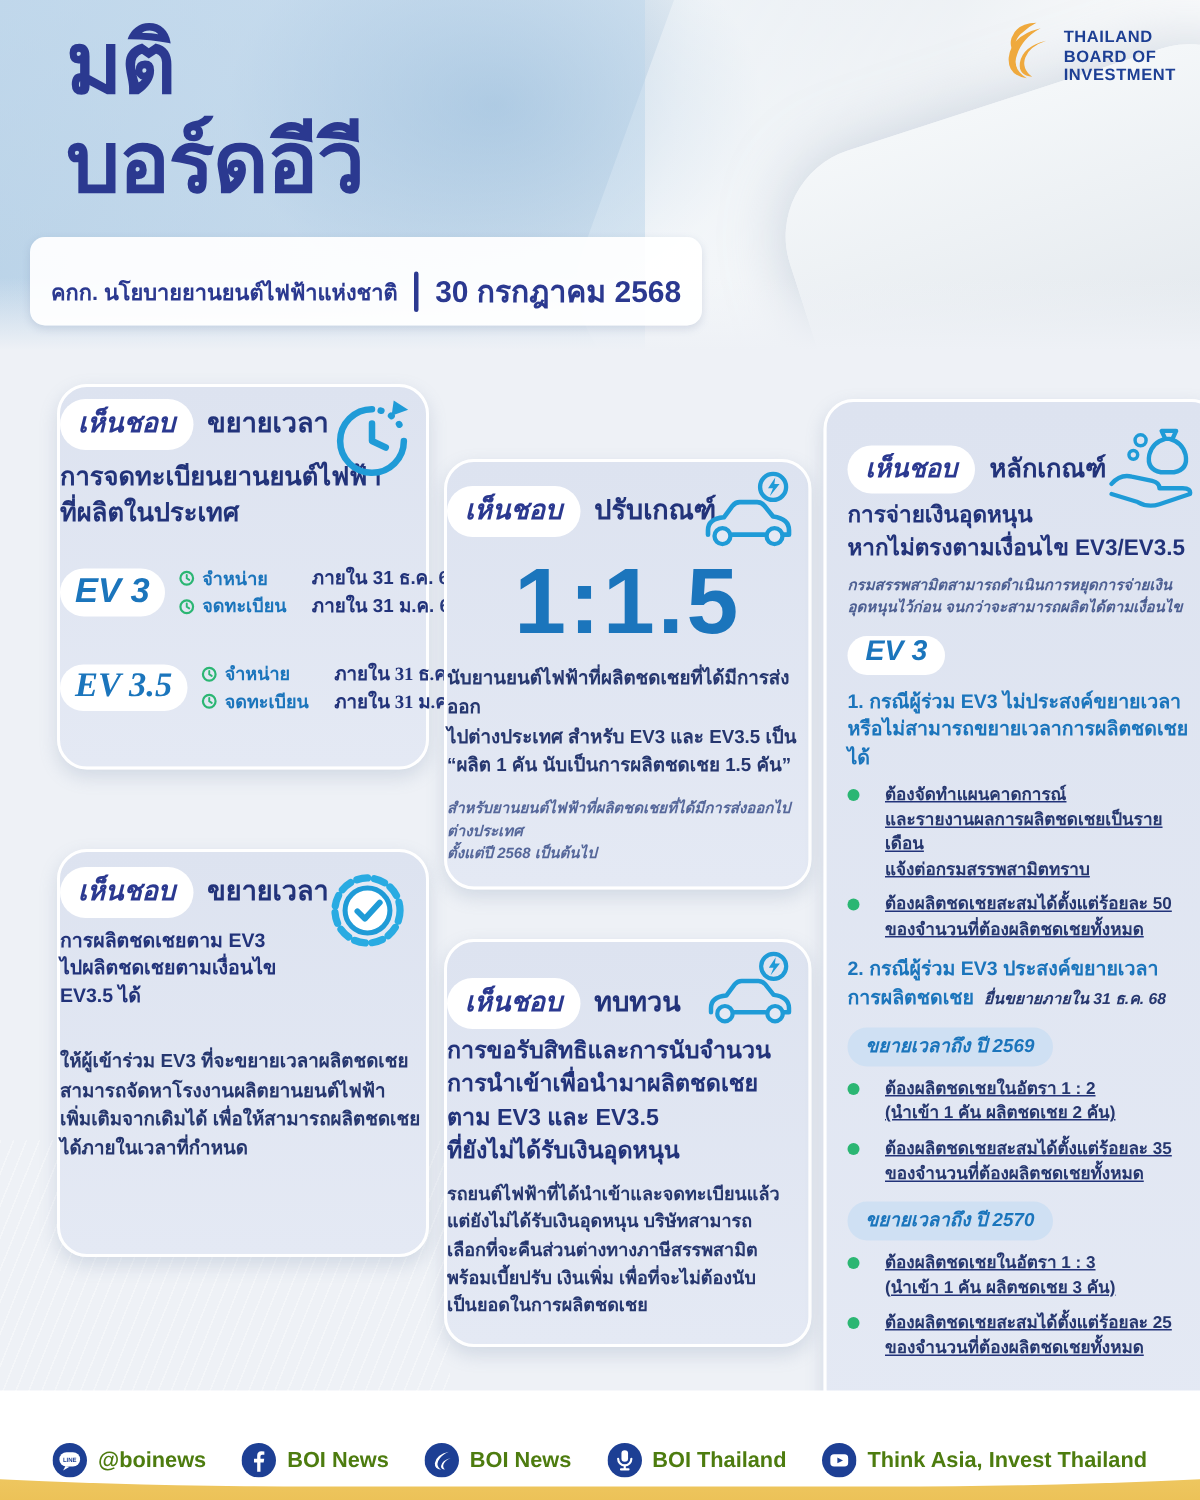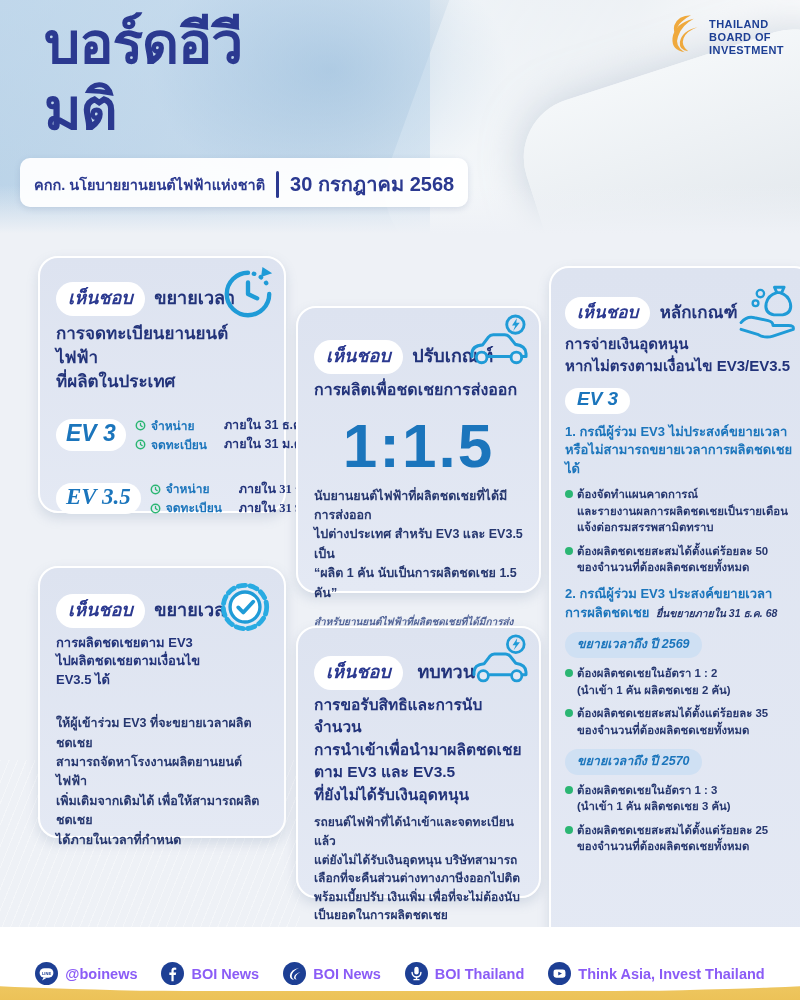--- a/index.html
+++ b/index.html
@@ -16,38 +16,38 @@
            background:linear-gradient(115deg,rgba(255,255,255,.2),rgba(255,255,255,.9) 60%);}
   .h-blob3{position:absolute;left:540px;top:60px;width:340px;height:260px;border-radius:60px;
            transform:rotate(-18deg);background:linear-gradient(180deg,#f4f7f9,#dde3e9);box-shadow:0 0 40px rgba(160,175,195,.5);}
   .h-tint{position:absolute;left:0;top:0;width:430px;height:242px;
           background:linear-gradient(180deg,rgba(190,215,236,.55),rgba(166,199,226,.35));}
   .h-fade{position:absolute;left:0;top:185px;width:800px;height:57px;
           background:linear-gradient(to bottom,rgba(238,241,246,0),#eef1f6 85%);}
   .h-title{position:absolute;left:44px;top:10px;font-size:57px;line-height:1.16;font-weight:800;
            color:#2b3990;letter-spacing:-1px;}
   .h-sub{position:absolute;left:20px;top:158px;display:flex;align-items:center;gap:11px;
-         background:rgba(255,255,255,.93);border-radius:10px;padding:10px 14px 7px;box-shadow:0 2px 6px rgba(100,120,160,.2);}
+         background:rgba(255,255,255,.93);border-radius:10px;padding:20px 14px 7px;box-shadow:0 2px 6px rgba(100,120,160,.2);}
   .h-committee{font-size:14.5px;font-weight:600;color:#2b3990;}
   .h-divider{width:3px;height:27px;background:#2b3990;border-radius:2px;}
   .h-date{font-size:20px;font-weight:800;color:#2b3990;}
   .logo{position:absolute;right:16px;top:14px;display:flex;align-items:center;gap:6px;}
   .logo-text{font-size:11px;font-weight:700;color:#1d3f94;line-height:1.18;letter-spacing:.4px;}
 
   
   .deco{position:absolute;opacity:.45;pointer-events:none;}
   .deco.lines-left{left:0;bottom:20px;width:300px;height:220px;
      background:repeating-linear-gradient(112deg,rgba(255,255,255,.8) 0 1px,rgba(0,0,0,0) 1px 8px);}
   .deco.lines-right{right:0;top:560px;width:240px;height:320px;
      background:repeating-linear-gradient(68deg,rgba(255,255,255,.8) 0 1px,rgba(0,0,0,0) 1px 9px);}
 
   
   .card{position:absolute;box-sizing:border-box;border:2px solid #fff;border-radius:20px;
         background:linear-gradient(180deg,#dde3f0,#e4e9f4);
-        box-shadow:0 5px 12px rgba(110,130,165,.22);padding:16px;}
+        box-shadow:0 5px 12px rgba(110,130,165,.22);}
   .badge{display:inline-block;background:#fff;color:#2b3990;font-style:italic;font-weight:800;
          border-radius:20px;padding:1px 12px 4px;}
   .lead{font-weight:800;color:#22337a;margin-left:5px;}
   .card-title{font-weight:800;color:#22337a;white-space:pre-line;line-height:1.42;margin-top:6px;}
   .body{font-size:12.5px;font-weight:600;color:#26376f;line-height:1.55;white-space:pre-line;}
   .footnote{font-size:10px;font-style:italic;font-weight:600;color:#55679a;line-height:1.5;white-space:pre-line;}
   .card-icon{position:absolute;pointer-events:none;}
 
   
   .card.registration{left:38px;top:256px;width:248px;height:257px;}
@@ -81,51 +81,51 @@
 
   
   .card.subsidy{left:549px;top:266px;width:265px;height:692px;padding:15px 14px;}
   .card.subsidy .badge,.card.subsidy .lead{font-size:17px;}
   .card.subsidy .card-title{font-size:15px;margin-top:4px;line-height:1.45;}
   .note{font-size:10px;font-style:italic;font-weight:600;color:#4d5f92;line-height:1.5;margin-top:6px;}
   .ev-badge{display:inline-block;background:#fff;color:#1b75bc;font-style:italic;font-weight:800;
             font-size:19px;border-radius:18px;padding:0 12px 4px;margin-top:11px;}
   .case-h{color:#1b75bc;font-weight:800;font-size:13px;line-height:1.45;margin-top:9px;}
   .case-note{color:#26376f;font-style:italic;font-weight:600;font-size:10.5px;margin-left:3px;}
-  .bullet{display:flex;gap:4px;margin-top:7px;}
+  .bullet{display:flex;gap:17px;margin-top:7px;text-decoration:underline;}
   .bullet .dot{flex:none;width:8px;height:8px;border-radius:50%;background:#2bb673;margin-top:4px;}
   .bullet .bt{font-size:11.4px;font-weight:600;color:#26376f;line-height:1.45;white-space:pre-line;}
   .period-pill{display:inline-block;background:#cfe0f3;color:#1b75bc;font-style:italic;font-weight:800;
                font-size:12.5px;border-radius:16px;padding:2px 12px 4px;margin-top:10px;}
 
   
   .footer-gold{position:absolute;left:0;bottom:0;width:800px;height:52px;
                background:linear-gradient(#f4d272,#ecc258);}
   .footer-curve{position:absolute;left:-260px;bottom:9px;width:1320px;height:64px;background:#fff;
                 border-radius:26px 26px 50% 50%/26px 26px 100% 100%;}
   .social{position:absolute;left:0;bottom:15px;width:800px;display:flex;justify-content:center;
           align-items:center;gap:24px;}
   .social-item{display:flex;align-items:center;gap:7px;cursor:pointer;}
-  .social-label{color:#8b5cf6;font-weight:700;font-size:14.5px;white-space:nowrap;}
+  .social-label{color:#4d7c0f;font-weight:700;font-size:14.5px;white-space:nowrap;}
 </style>
 </head>
 <body>
 
 <div class="page">
 
   <div class="header">
     <div class="h-blob1"></div>
     <div class="h-blob2"></div>
     <div class="h-blob3"></div>
     <div class="h-tint"></div>
     <div class="h-fade"></div>
 
     <div class="h-title">
+      <div>มติ</div>
       <div>บอร์ดอีวี</div>
-      <div>มติ</div>
     </div>
 
     <div class="h-sub">
       <span class="h-committee">คกก. นโยบายยานยนต์ไฟฟ้าแห่งชาติ</span>
       <span class="h-divider"></span>
       <span class="h-date">30 กรกฎาคม 2568</span>
     </div>
 
     <div class="logo">
       <span>
@@ -236,71 +236,71 @@
         <path d="M5 44 v-3 q0 -8 11 -9 l6 -8 q2 -2.5 5 -2.5 h12 q3 0 5 2.5 l6 7.5 q11 1.5 11 9.5 v3 h-5" fill="none" stroke="#1f9bd7" stroke-width="3.2" stroke-linecap="round" stroke-linejoin="round"></path>
         <path d="M22 44 h22" stroke="#1f9bd7" stroke-width="3.2" stroke-linecap="round"></path>
         <circle cx="15" cy="45" r="5.5" fill="#e4e9f4" stroke="#1f9bd7" stroke-width="3"></circle>
         <circle cx="51" cy="45" r="5.5" fill="#e4e9f4" stroke="#1f9bd7" stroke-width="3"></circle>
       </svg>
     </span>
     <div style="margin-top:16px;">
       <span class="badge">เห็นชอบ</span>
       <span class="lead">ปรับเกณฑ์</span>
     </div>
-    <div class="card-title">การผลิตเพื่อชดเชยการส่งออก</div>
     <div class="ratio">1:1.5</div>
     <div class="body">นับยานยนต์ไฟฟ้าที่ผลิตชดเชยที่ได้มีการส่งออก
 ไปต่างประเทศ สำหรับ EV3 และ EV3.5 เป็น
 “ผลิต 1 คัน นับเป็นการผลิตชดเชย 1.5 คัน”</div>
     <div class="footnote">สำหรับยานยนต์ไฟฟ้าที่ผลิตชดเชยที่ได้มีการส่งออกไปต่างประเทศ
 ตั้งแต่ปี 2568 เป็นต้นไป</div>
   </section>
 
   <section class="card review">
     <span class="card-icon" style="top:6px;right:8px;">
       <svg viewBox="0 0 66 56" width="62" height="52">
         <circle cx="50" cy="11" r="9" fill="none" stroke="#1f9bd7" stroke-width="3"></circle>
         <path d="M51.5 4.5 l-5 7.5 h3.4 l-2.2 5.5 6.8 -8.5 h-3.6 z" fill="#1f9bd7"></path>
         <path d="M5 44 v-3 q0 -8 11 -9 l6 -8 q2 -2.5 5 -2.5 h12 q3 0 5 2.5 l6 7.5 q11 1.5 11 9.5 v3 h-5" fill="none" stroke="#1f9bd7" stroke-width="3.2" stroke-linecap="round" stroke-linejoin="round"></path>
         <path d="M22 44 h22" stroke="#1f9bd7" stroke-width="3.2" stroke-linecap="round"></path>
         <circle cx="15" cy="45" r="5.5" fill="#e4e9f4" stroke="#1f9bd7" stroke-width="3"></circle>
         <circle cx="51" cy="45" r="5.5" fill="#e4e9f4" stroke="#1f9bd7" stroke-width="3"></circle>
       </svg>
     </span>
-    <div style="margin-top:12px;font-family:Liberation Mono, monospace;">
+    <div style="margin-top:24px;">
       <span class="badge">เห็นชอบ</span>
       <span class="lead">ทบทวน</span>
     </div>
     <div class="card-title">การขอรับสิทธิและการนับจำนวน
 การนำเข้าเพื่อนำมาผลิตชดเชย
 ตาม EV3 และ EV3.5
 ที่ยังไม่ได้รับเงินอุดหนุน</div>
     <div class="body">รถยนต์ไฟฟ้าที่ได้นำเข้าและจดทะเบียนแล้ว
 แต่ยังไม่ได้รับเงินอุดหนุน บริษัทสามารถ
-เลือกที่จะคืนส่วนต่างทางภาษีงออกไปติต
+เลือกที่จะคืนส่วนต่างทางภาษีสรรพสามิต
 พร้อมเบี้ยปรับ เงินเพิ่ม เพื่อที่จะไม่ต้องนับ
 เป็นยอดในการผลิตชดเชย</div>
   </section>
 
   <section class="card subsidy">
     <span class="card-icon" style="top:12px;right:6px;">
       <svg viewBox="0 0 70 62" width="68" height="60">
         <path d="M40 13 q-9 2.5 -11 11 q-2 10 8 12 h9 q10 -2 8 -12 q-2 -8.5 -11 -11 z" fill="none" stroke="#1f9bd7" stroke-width="3" stroke-linejoin="round"></path>
         <path d="M40 13 l-2.5 -5.5 h10 l-2.5 5.5" fill="none" stroke="#1f9bd7" stroke-width="3" stroke-linejoin="round"></path>
         <circle cx="23" cy="14" r="3.8" fill="none" stroke="#1f9bd7" stroke-width="2.4"></circle>
         <circle cx="18" cy="24" r="3" fill="none" stroke="#1f9bd7" stroke-width="2.4"></circle>
         <path d="M3 44 q6 -7 14 -5 l14 3 q5 1.2 5 5 h16 q6 0 5 4 l-21 7 q-8 2.5 -15 -1.5 l-18 -5.5" fill="none" stroke="#1f9bd7" stroke-width="3" stroke-linecap="round" stroke-linejoin="round"></path>
       </svg>
     </span>
     <div style="margin-top:14px;">
       <span class="badge">เห็นชอบ</span>
       <span class="lead">หลักเกณฑ์</span>
     </div>
     <div class="card-title">การจ่ายเงินอุดหนุน
 หากไม่ตรงตามเงื่อนไข EV3/EV3.5</div>
+    <div class="note">กรมสรรพสามิตสามารถดำเนินการหยุดการจ่ายเงินอุดหนุนไว้ก่อน จนกว่าจะสามารถผลิตได้ตามเงื่อนไข</div>
 
     <div><span class="ev-badge">EV 3</span></div>
 
     <div class="case-h">1. กรณีผู้ร่วม EV3 ไม่ประสงค์ขยายเวลา หรือไม่สามารถขยายเวลาการผลิตชดเชยได้</div>
     <div class="bullet">
       <span class="dot"></span>
       <span class="bt">ต้องจัดทำแผนคาดการณ์
 และรายงานผลการผลิตชดเชยเป็นรายเดือน
 แจ้งต่อกรมสรรพสามิตทราบ</span>
     </div>

